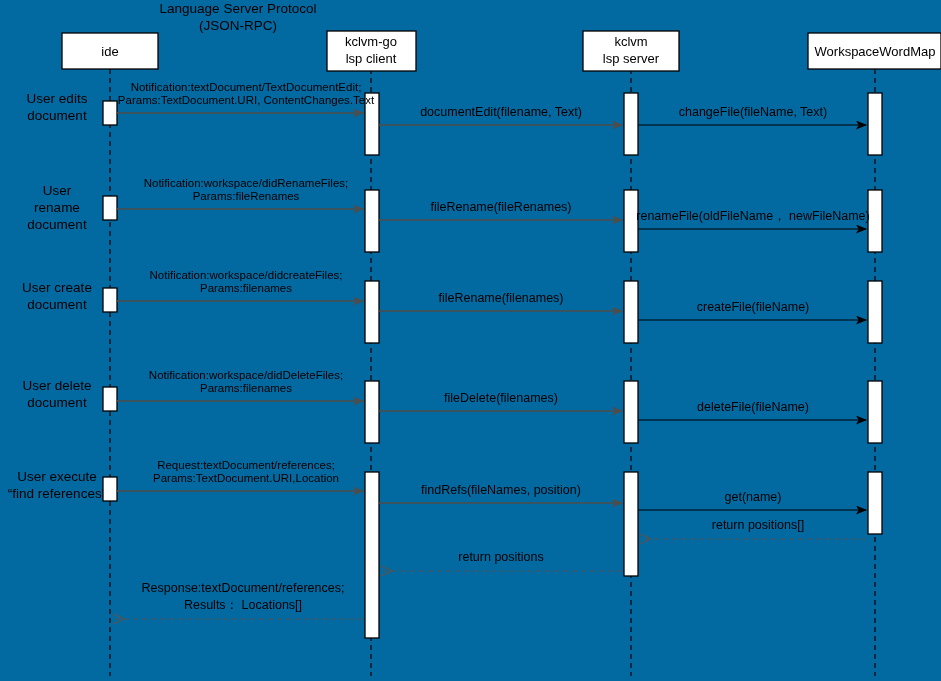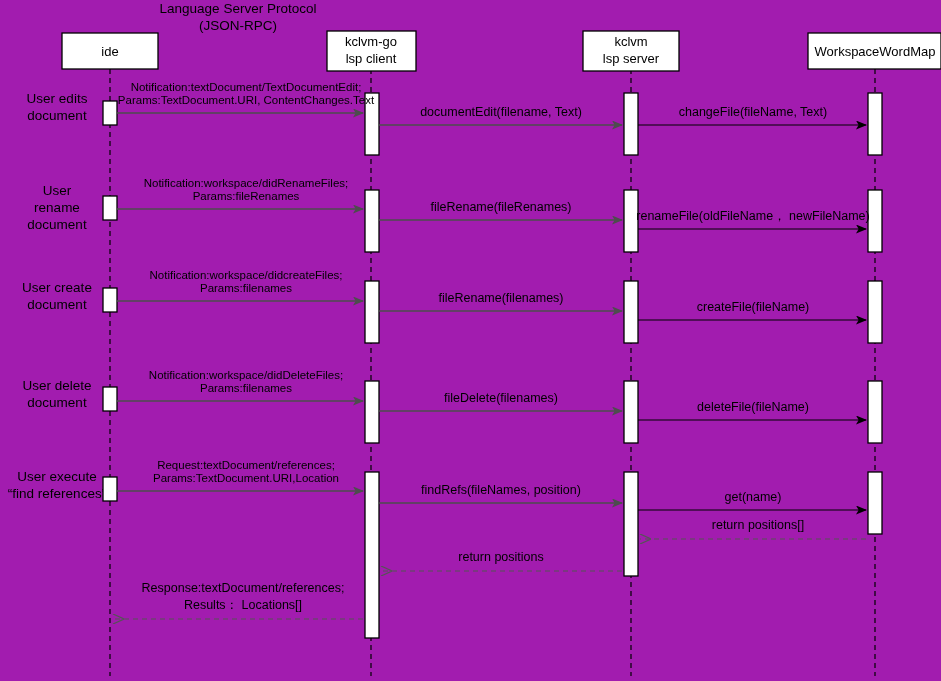--- a/index.html
+++ b/index.html
@@ -4,21 +4,21 @@
 <style>
   html, body {
     margin: 0;
     padding: 0;
     background: #ffffff;
   }
   #diagram-root {
     position: relative;
     width: 941px;
     height: 681px;
-    background: #a21caf;
+    background: #0369a1;
     font-family: "Liberation Sans", sans-serif;
     overflow: hidden;
   }
   svg#seq {
     position: absolute;
     top: 0; left: 0;
     width: 941px;
     height: 681px;
   }
   .lifeline {

